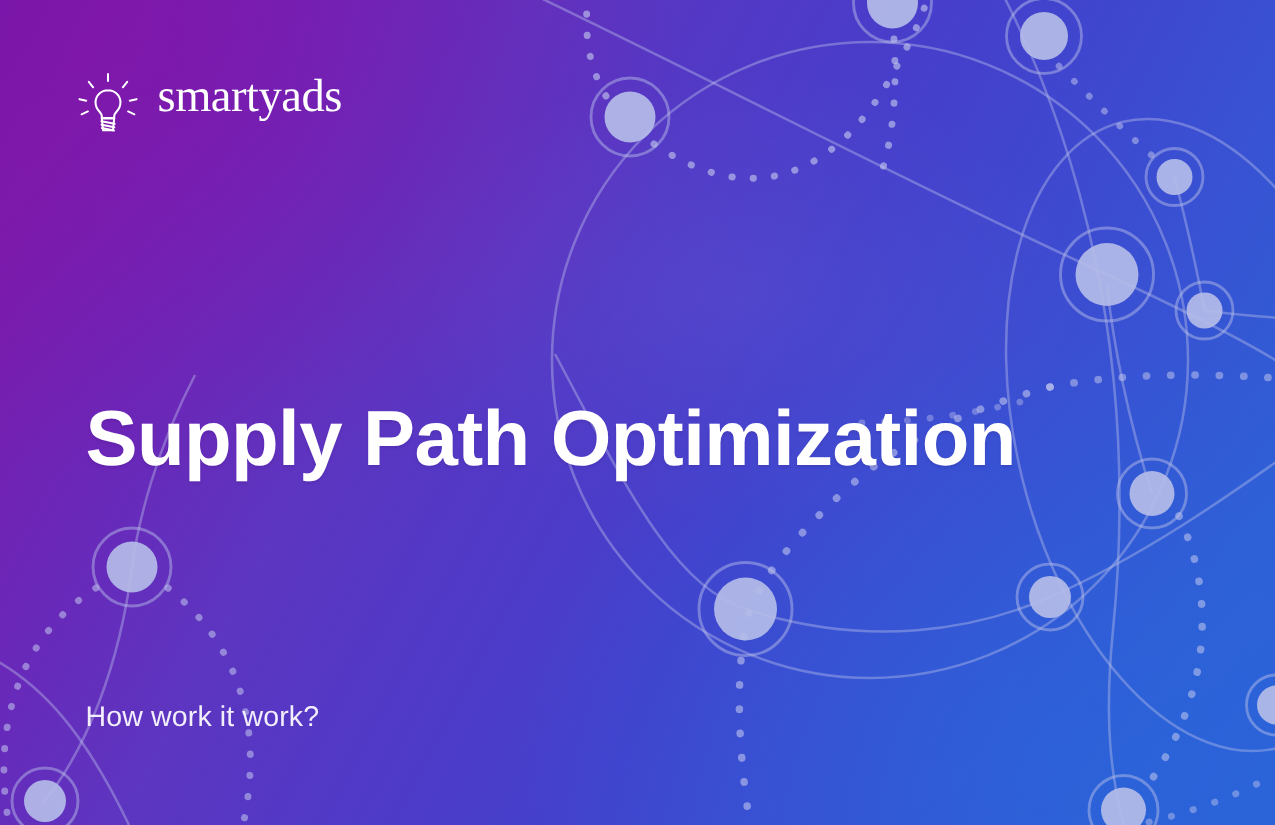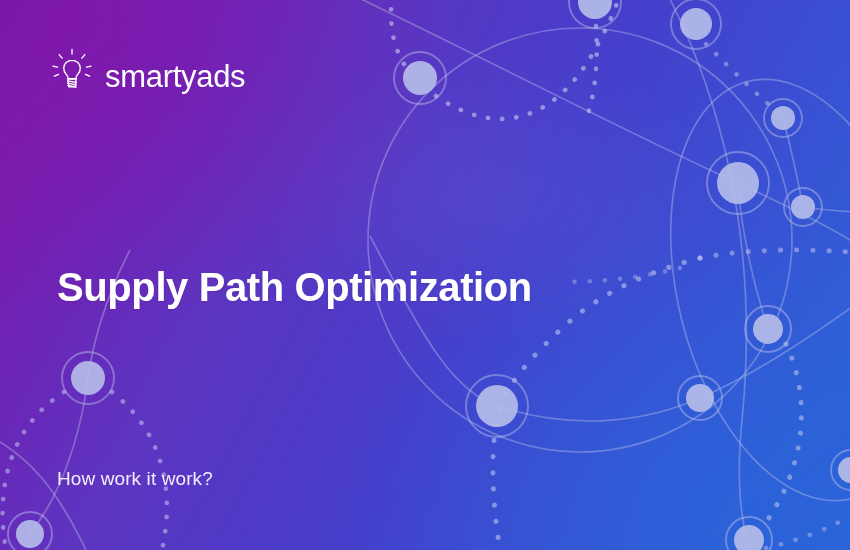--- a/index.html
+++ b/index.html
@@ -62,42 +62,43 @@
     width: 850px;
     height: 550px;
   }
 
   
   .logo {
     position: absolute;
     left: 50px;
     top: 48px;
     display: flex;
-    align-items: flex-end;
+    align-items: flex-start;
     gap: 11px;
     height: 46px;
+    font-family: Liberation Serif, serif;
   }
   .logo-mark { width: 44px; height: 46px; display: block; }
   .logo-word {
     color: #ffffff;
     font-size: 31px;
     letter-spacing: -0.3px;
     font-weight: 400;
     line-height: 1;
     padding-bottom: 2px;
   }
 
   
   .title {
     position: absolute;
     left: 57px;
     top: 264px;
     margin: 0;
     color: #ffffff;
-    font-size: 40px;
+    font-size: 52px;
     font-weight: 700;
     letter-spacing: -0.4px;
     line-height: 1.15;
     text-shadow: 0 1px 2px rgba(40,10,80,0.12);
   }
   .subtitle {
     position: absolute;
     left: 57px;
     top: 468px;
     margin: 0;

